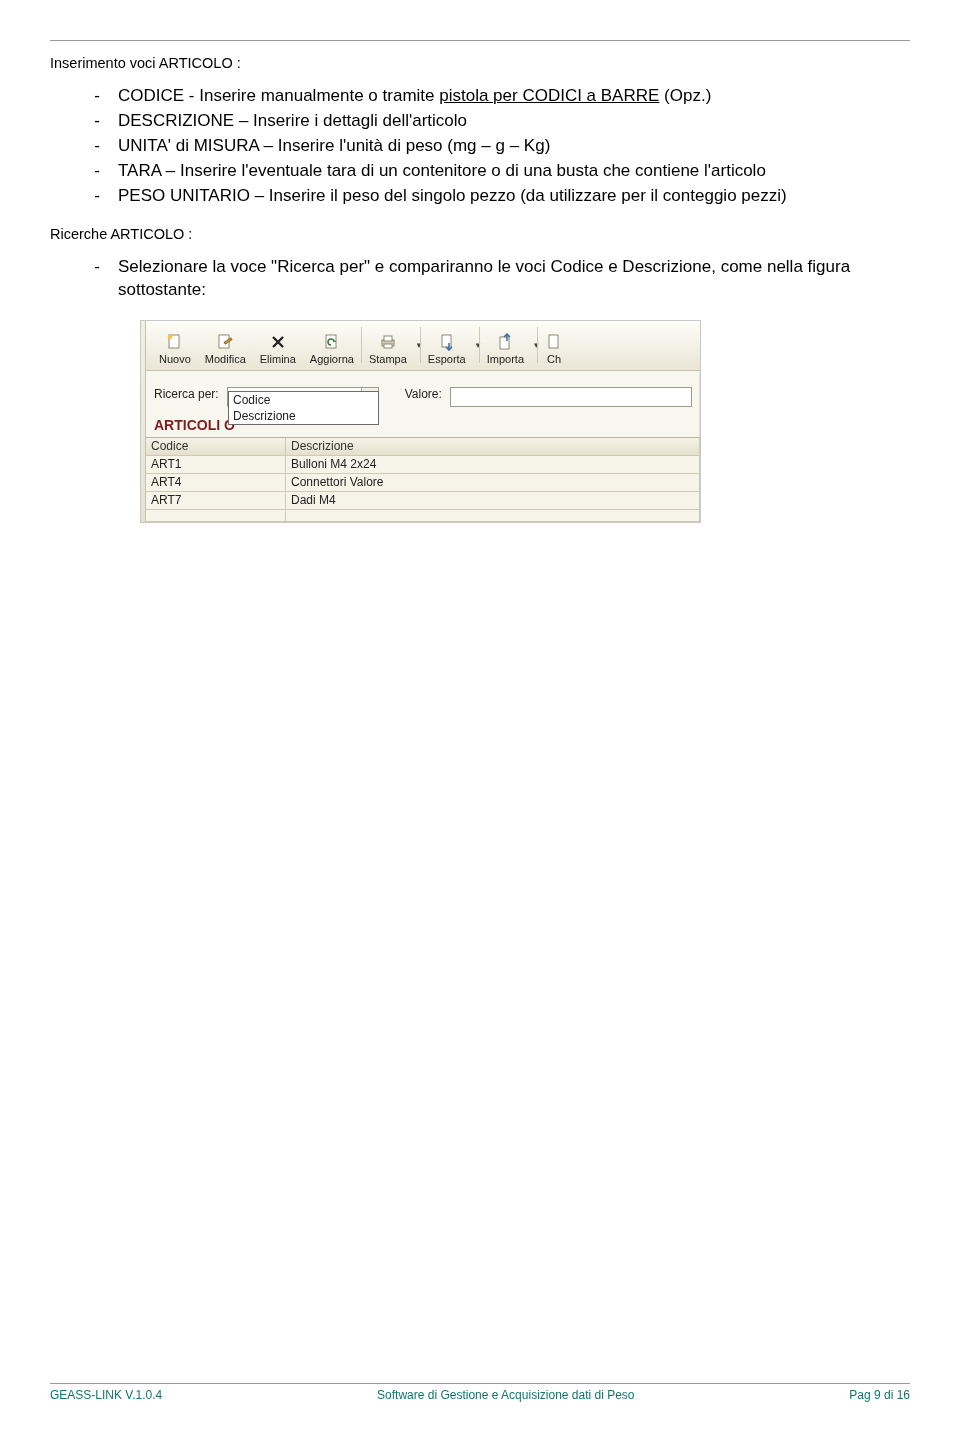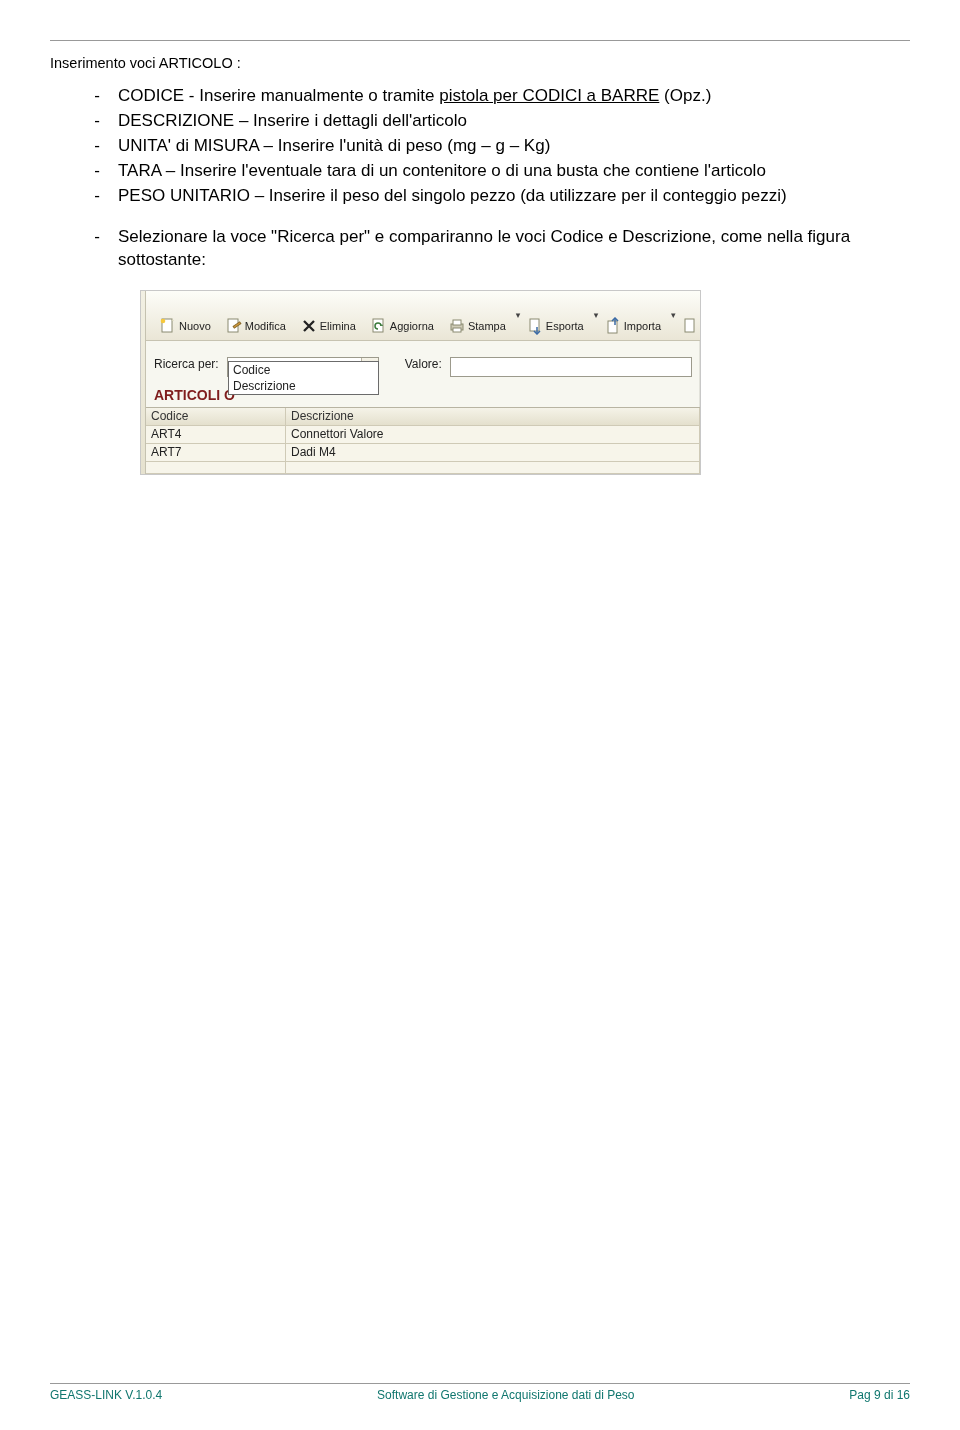--- a/index.html
+++ b/index.html
@@ -42,21 +42,21 @@
     display: flex;
     background: linear-gradient(#fdfdf8, #eae6d6);
     border-bottom: 1px solid #c7c3b1;
     height: 50px;
     align-items: flex-end;
     padding-left: 6px;
     overflow: hidden;
   }
   .tb-item {
     display: flex;
-    flex-direction: row;
+    flex-direction: column;
     align-items: center;
     justify-content: flex-end;
     padding: 4px 7px 5px 7px;
     font-size: 11px;
     color: #222;
     font-family: Tahoma, Arial, sans-serif;
     gap: 2px;
     white-space: nowrap;
   }
   .tb-ic { width: 18px; height: 18px; display: block; }
@@ -166,20 +166,21 @@
   <ul class="bullets">
     <li>
       <span>CODICE - Inserire manualmente o tramite </span><span class="under">pistola per CODICI a BARRE</span><span> (Opz.)</span>
     </li>
     <li>DESCRIZIONE – Inserire i dettagli dell'articolo</li>
     <li>UNITA' di MISURA – Inserire l'unità di peso (mg – g – Kg)</li>
     <li>TARA – Inserire l'eventuale tara di un contenitore o di una busta che contiene l'articolo</li>
     <li>PESO UNITARIO – Inserire il peso del singolo pezzo (da utilizzare per il conteggio pezzi)</li>
   </ul>
 
+  <div class="sec-title">Ricerche ARTICOLO :</div>
 
   <ul class="bullets">
     <li>Selezionare la voce "Ricerca per" e compariranno le voci Codice e Descrizione, come nella figura sottostante:</li>
   </ul>
 
   <div class="ss">
     <div class="ss-body">
       <div class="ss-left"></div>
       <div class="ss-main">
 
@@ -265,20 +266,24 @@
             <div>Descrizione</div>
           </div>
         </div>
 
         <div class="heading">ARTICOLI O</div>
 
         <div class="grid">
           <div class="grid-row head">
             <div class="col-a">Codice</div>
             <div class="col-b">Descrizione</div>
+          </div>
+          <div class="grid-row">
+            <div class="col-a">ART1</div>
+            <div class="col-b">Bulloni M4 2x24</div>
           </div>
           <div class="grid-row">
             <div class="col-a">ART4</div>
             <div class="col-b">Connettori Valore</div>
           </div>
           <div class="grid-row">
             <div class="col-a">ART7</div>
             <div class="col-b">Dadi M4</div>
           </div>
           <div class="grid-row" style="height:12px;">

